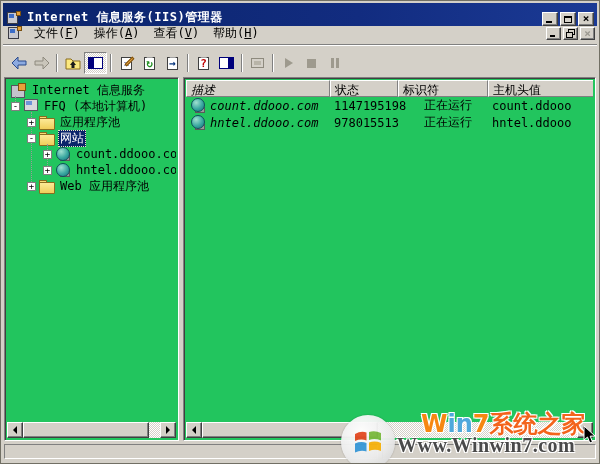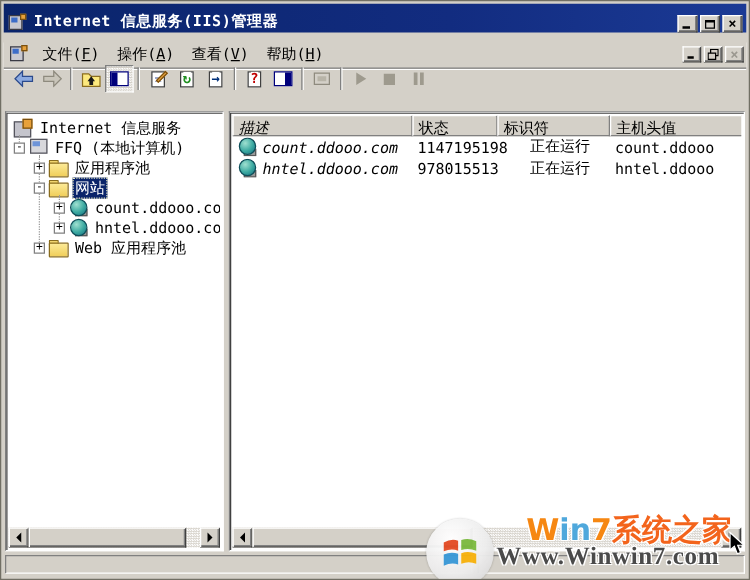--- a/index.html
+++ b/index.html
@@ -23,21 +23,21 @@
                 white-space:nowrap; overflow:hidden; }
   .cap-btns { margin-left:auto; display:flex; gap:2px; }
   .cap { width:16px; height:14px; background:#D4D0C8; border:1px solid;
          border-color:#FFF #404040 #404040 #FFF; box-shadow:inset -1px -1px 0 #808080;
          position:relative; display:flex; align-items:center; justify-content:center; }
   .gl-min { position:absolute; left:3px; bottom:2px; width:6px; height:2px; background:#000; }
   .gl-max { width:8px; height:7px; border:1px solid #000; border-top-width:2px; }
   .gl-close { font-size:11px; font-weight:bold; line-height:10px; }
 
   
-  .menubar { position:absolute; top:32px; left:2px; right:2px; height:22px;
+  .menubar { position:absolute; top:22px; left:2px; right:2px; height:22px;
              display:flex; align-items:center; padding:0 2px;
              border-bottom:1px solid #808080; box-shadow:0 1px 0 #FFF; }
   .menu-appicon { margin:0 4px 0 2px; }
   .menu-item { padding:2px 7px; white-space:nowrap; }
   .menu-item .u { text-decoration:underline; }
   .mdi-btns { margin-left:auto; display:flex; gap:2px; }
   .mdi { width:15px; height:13px; }
   .gl-close.dis { color:#9B9890; }
   .gl-min.s { left:3px; bottom:2px; width:5px; }
 
@@ -62,23 +62,23 @@
   .mini-window .right-panel { position:absolute; right:0; top:0; bottom:0; width:5px; background:#00007B; }
   .monitor { width:13px; height:10px; border:1px solid #8E8A7E; background:#D4D0C8; position:relative; }
   .monitor:after { content:""; position:absolute; left:2px; top:2px; right:2px; bottom:2px; background:#B8B4A8; }
   .gl-play { width:0; height:0; border-left:8px solid #9E9A8E; border-top:5px solid transparent;
              border-bottom:5px solid transparent; }
   .gl-stop { width:9px; height:9px; background:#9E9A8E; }
   .gl-pause { display:flex; gap:2px; }
   .gl-pause i { width:3px; height:10px; background:#9E9A8E; }
 
   
-  .pane { position:absolute; top:76px; bottom:22px; background:#ffffff;
+  .pane { position:absolute; top:76px; bottom:22px; background:#22c55e;
           border:1px solid; border-color:#808080 #FFF #FFF #808080;
-          box-shadow:inset 1px 1px 0 #404040;margin-top:12px; }
+          box-shadow:inset 1px 1px 0 #404040; }
   .pane-tree { left:3px;  width:175px; }
   .pane-list { left:182px; right:3px; }
   .pane-inner { position:absolute; left:2px; top:2px; right:2px; bottom:2px; overflow:hidden; }
 
   
   .tree { position:relative; padding-top:2px; }
   .trow { display:flex; align-items:center; height:16px; padding-left:4px; position:relative;
           white-space:nowrap; }
   .sp16 { width:16px; flex:0 0 auto; } .sp32 { width:32px; flex:0 0 auto; }
   .expander { width:9px; height:9px; background:#FFF; border:1px solid #808080; flex:0 0 auto;

